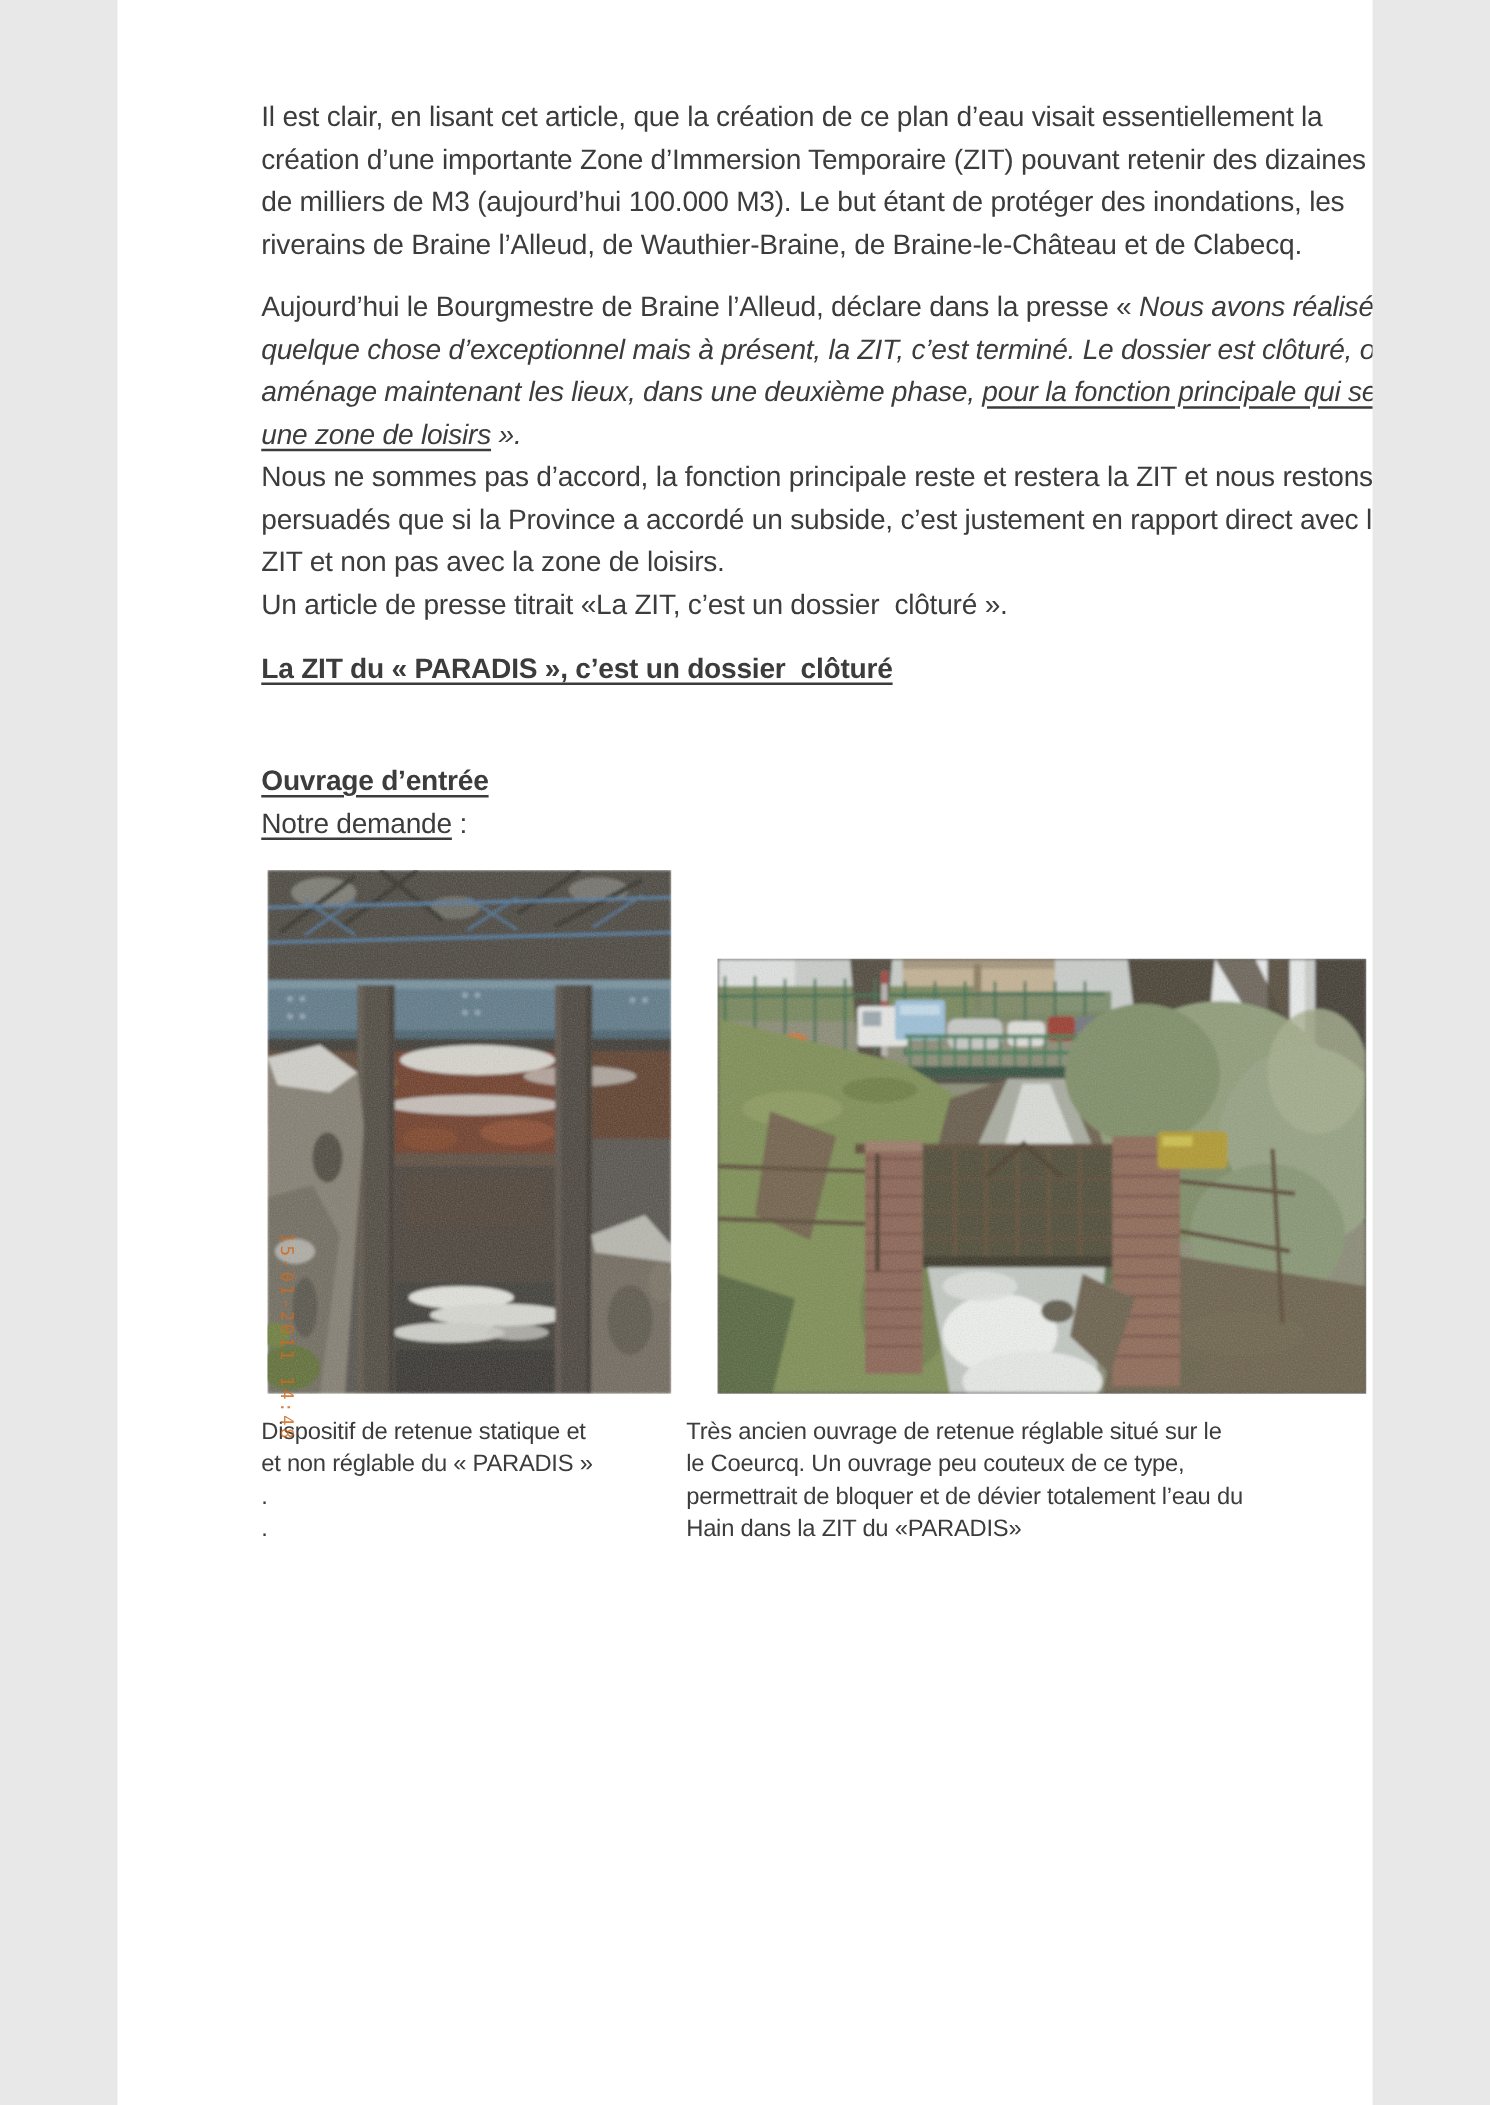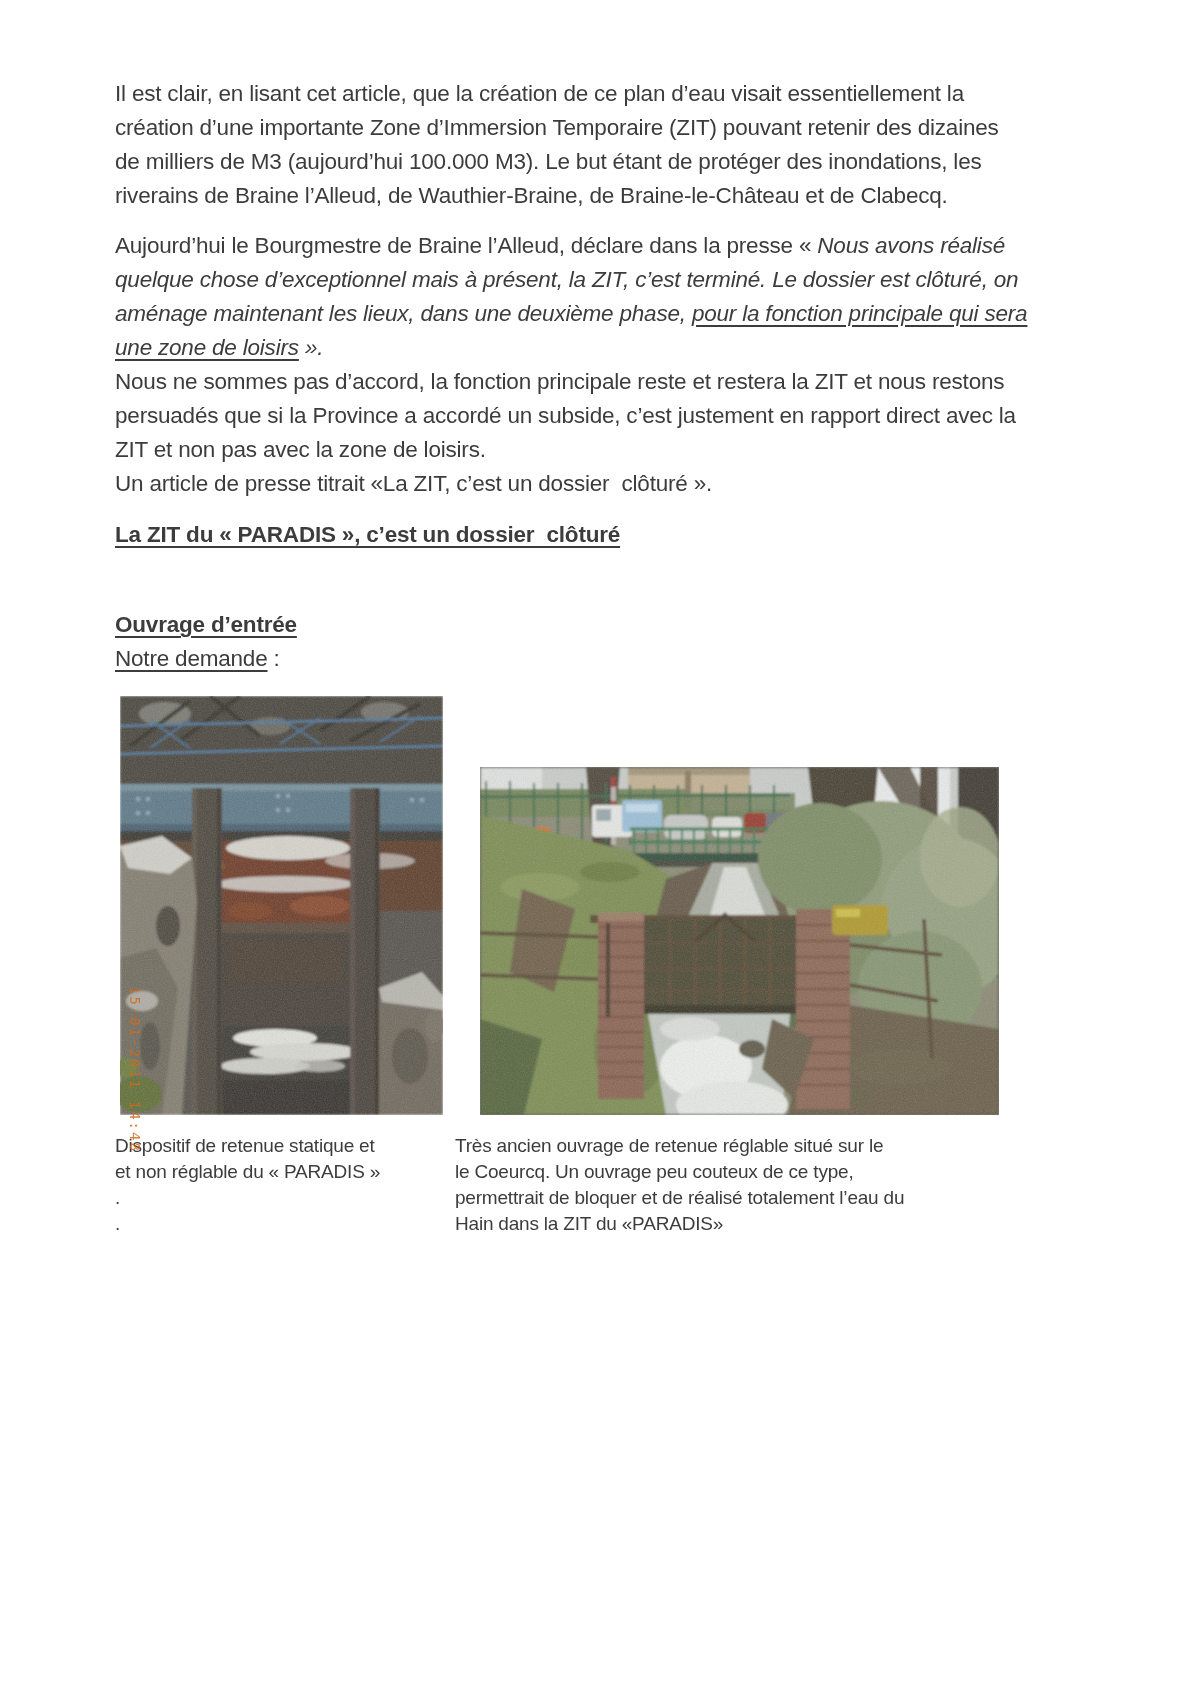--- a/index.html
+++ b/index.html
@@ -1,18 +1,18 @@
 <!DOCTYPE html>
 <html lang="fr"><head>
 <meta charset="utf-8">
 <style>
   html,body{margin:0;padding:0;background:#e8e8e8;}
   .page{
     position:relative;
-    width:1192px;height:1684px;
+    width:1004px;height:1684px;
     margin:0 auto;
     background:#ffffff;
     overflow:hidden;
     font-family:"Liberation Sans", sans-serif;
     color:#3c3c3c;
   }
   .textflow{
     position:absolute;left:115px;top:77px;width:1010px;
     font-size:22.5px;line-height:34px;letter-spacing:-0.2px;
   }
@@ -313,18 +313,18 @@
       </figure>
     </div>
 
     <div class="captions">
       <div class="caption caption-left">Dispositif de retenue statique et
 et non réglable du « PARADIS »
 .
 .</div>
       <div class="caption caption-right">Très ancien ouvrage de retenue réglable situé sur le
 le Coeurcq. Un ouvrage peu couteux de ce type,
-permettrait de bloquer et de réalisé totalement l’eau du
+permettrait de bloquer et de dévier totalement l’eau du
 Hain dans la ZIT du «PARADIS»</div>
     </div>
 
   </div>
 </div>
 
 </body></html>

